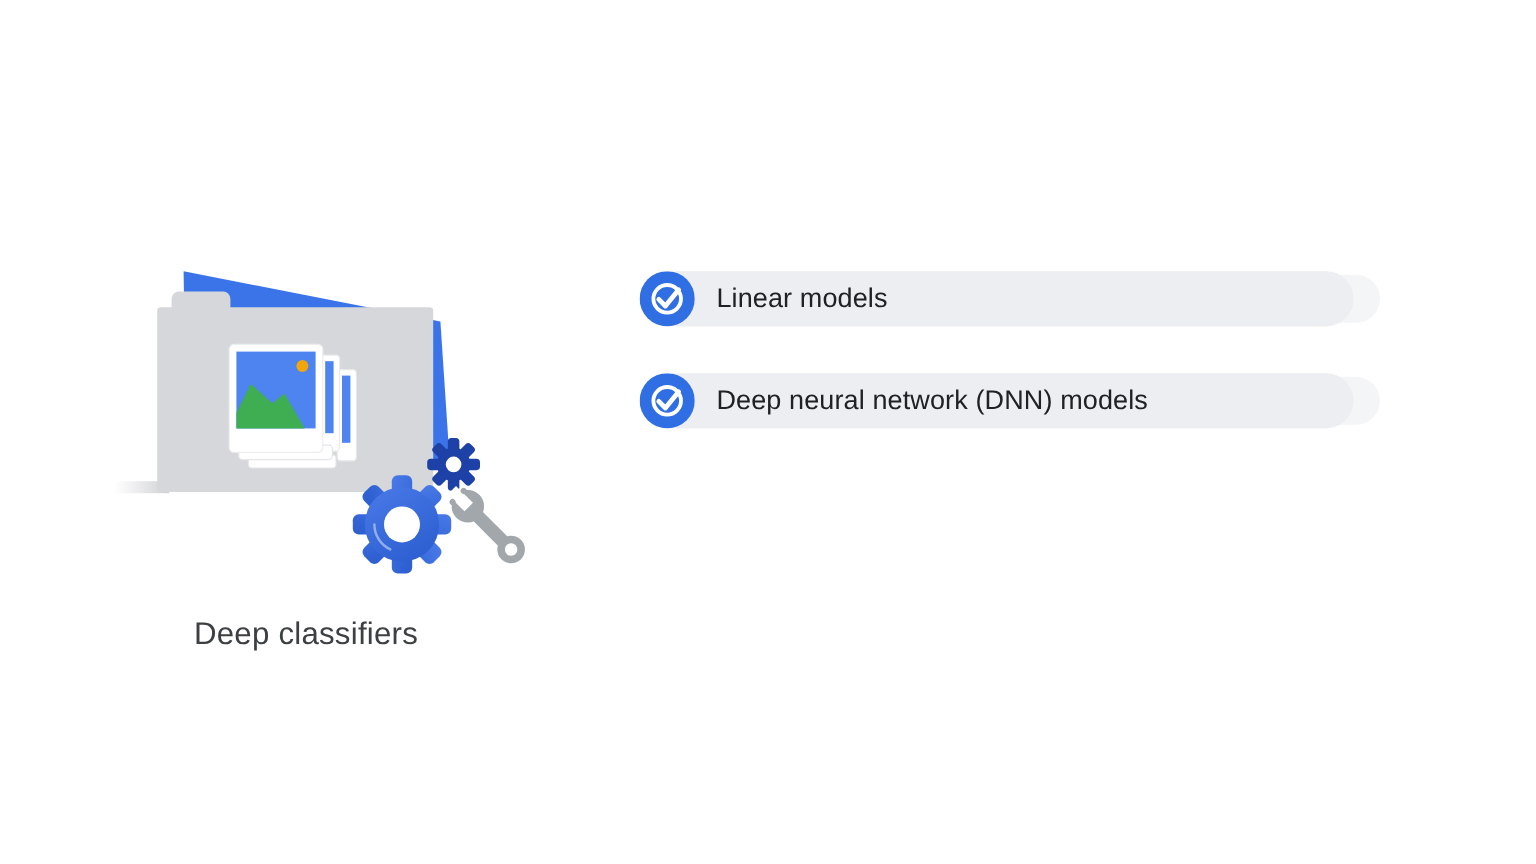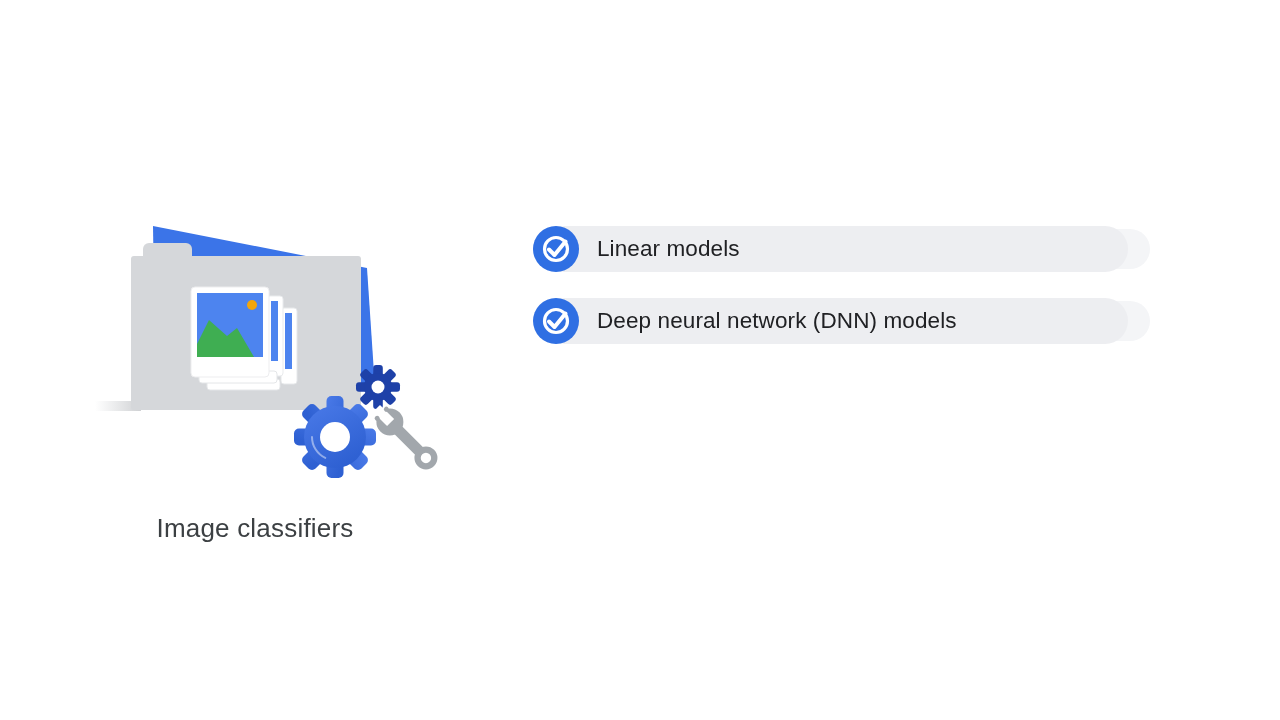--- a/index.html
+++ b/index.html
@@ -20,21 +20,21 @@
     text-align:center;
     font-size:26px;line-height:34px;
     color:#3c4043;letter-spacing:.2px;
   }
 
   
   .check-row{
     position:absolute;left:533px;width:595px;height:46px;
   }
   .check-row.row-0{top:226px;}
-  .check-row.row-1{top:298px;}
+  .check-row.row-1{top:311px;}
   .pill-fade{
     position:absolute;left:30px;right:-22px;top:3px;bottom:3px;
     background:#f4f5f7;border-radius:20px;
   }
   .pill{
     position:absolute;left:9px;right:0;top:0;bottom:0;
     background:#edeef1;border-radius:23px;
   }
   .check-icon{
     position:absolute;left:0;top:0;width:46px;height:46px;
@@ -117,21 +117,21 @@
         <circle cx="0" cy="48" r="11.5" fill="#a2a7ac"></circle>
         <circle cx="0" cy="48" r="5.2" fill="#ffffff"></circle>
         <circle cx="0" cy="-3" r="13.5" fill="#a2a7ac"></circle>
         <rect x="-5" y="-22" width="10" height="20" fill="#ffffff"></rect>
         <circle cx="-6.5" cy="-14.5" r="2.5" fill="#a2a7ac"></circle>
         <circle cx="6.5" cy="-14.5" r="2.5" fill="#a2a7ac"></circle>
       </g>
     </svg>
   </div>
 
-  <div class="caption">Image classifiers</div>
+  <div class="caption">Deep classifiers</div>
 
   <div class="check-row row-0">
     <div class="pill-fade"></div>
     <div class="pill"></div>
     <svg class="check-icon" viewBox="0 0 46 46">
       <circle cx="23" cy="23" r="23" fill="#2f6fe3"></circle>
       <circle cx="23" cy="23" r="11.5" fill="none" stroke="#ffffff" stroke-width="3.2"></circle>
       <path d="M16 23.5 L21.5 29 L32.5 15.5" fill="none" stroke="#ffffff" stroke-width="4" stroke-linecap="round" stroke-linejoin="round"></path>
     </svg>
     <div class="check-label">Linear models</div>

